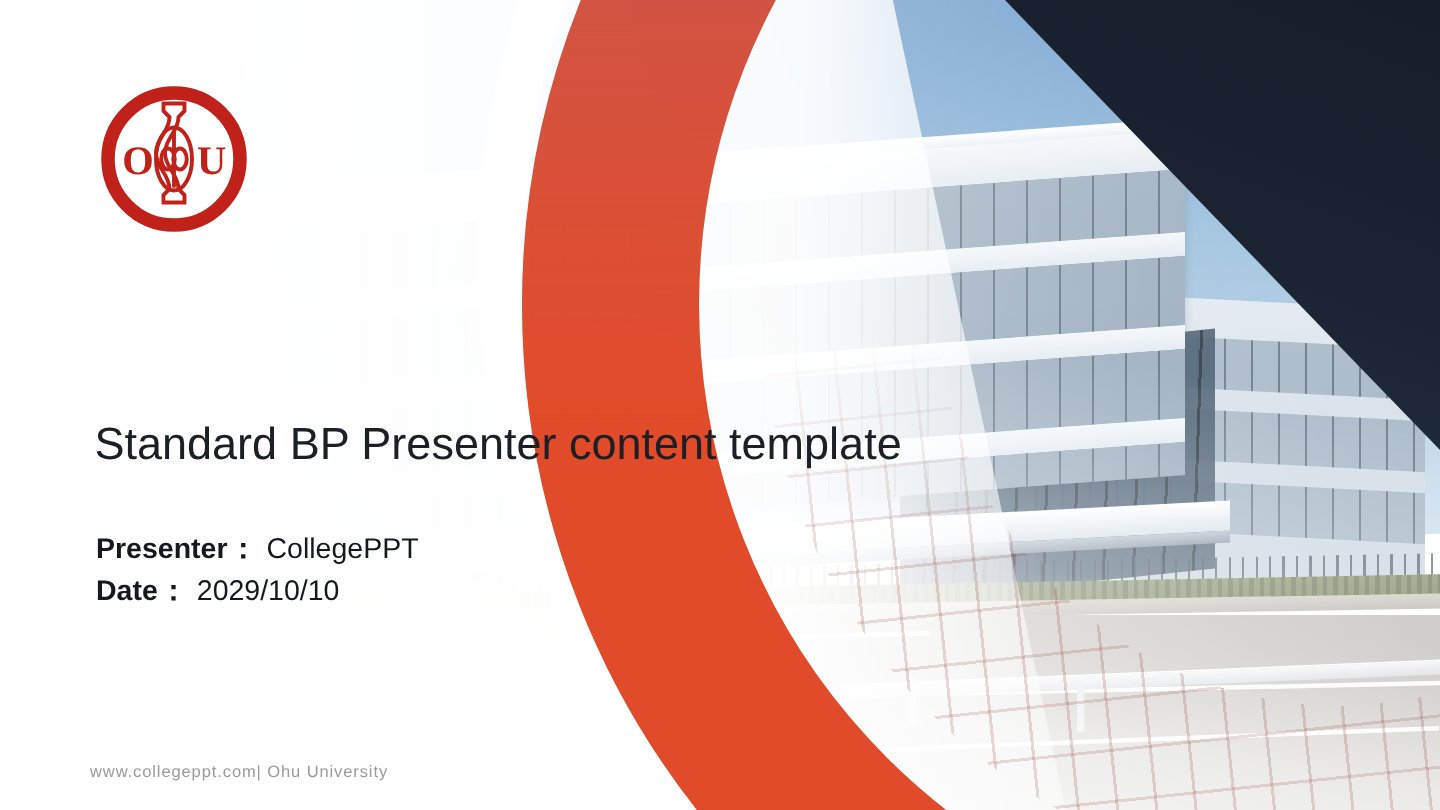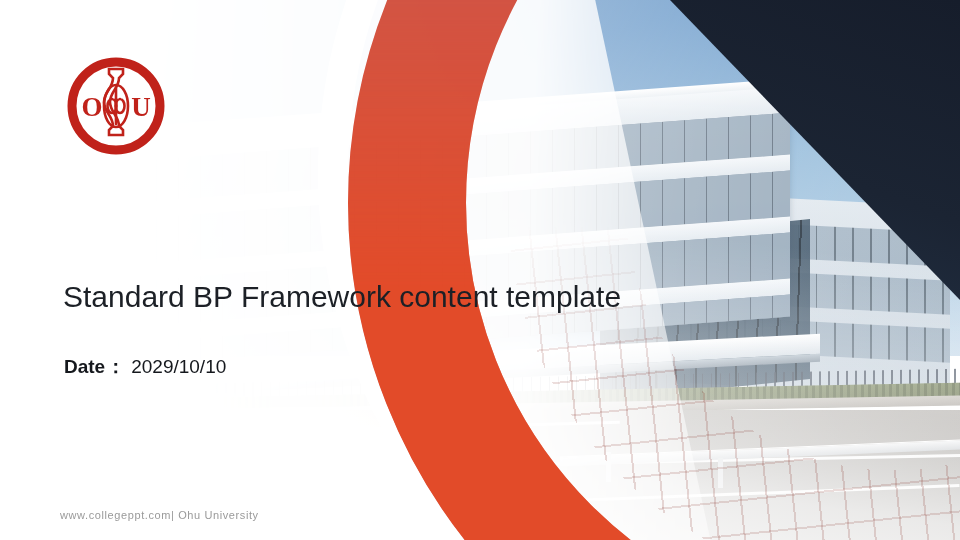--- a/index.html
+++ b/index.html
@@ -364,23 +364,26 @@
         <ellipse cx="54" cy="54" rx="12" ry="21"></ellipse>
         <path d="M50 47 a4.5 7 0 1 0 0 14 a4.5 7 0 1 0 0 -14"></path>
         <path d="M58 47 a4.5 7 0 1 1 0 14 a4.5 7 0 1 1 0 -14"></path>
         <line x1="54" y1="36" x2="54" y2="72"></line>
       </g>
       <text x="30" y="64" font-family="Liberation Serif, serif" font-size="27" font-weight="700" fill="#c0221a" text-anchor="middle">O</text>
       <text x="79" y="64" font-family="Liberation Serif, serif" font-size="27" font-weight="700" fill="#c0221a" text-anchor="middle">U</text>
     </svg>
   </div>
 
-  <p class="subtitle">Standard BP Framework content template</p>
+  <p class="subtitle">Standard BP Presenter content template</p>
 
   <div class="meta">
     <div class="meta-row">
+      <span class="meta-label">Presenter</span><span class="meta-sep">：</span><span class="meta-value">CollegePPT</span>
+    </div>
+    <div class="meta-row">
       <span class="meta-label">Date</span><span class="meta-sep">：</span><span class="meta-value">2029/10/10</span>
     </div>
   </div>
 
   <div class="footer">www.collegeppt.com| Ohu University</div>
 
 </div>
 
 </body></html>

